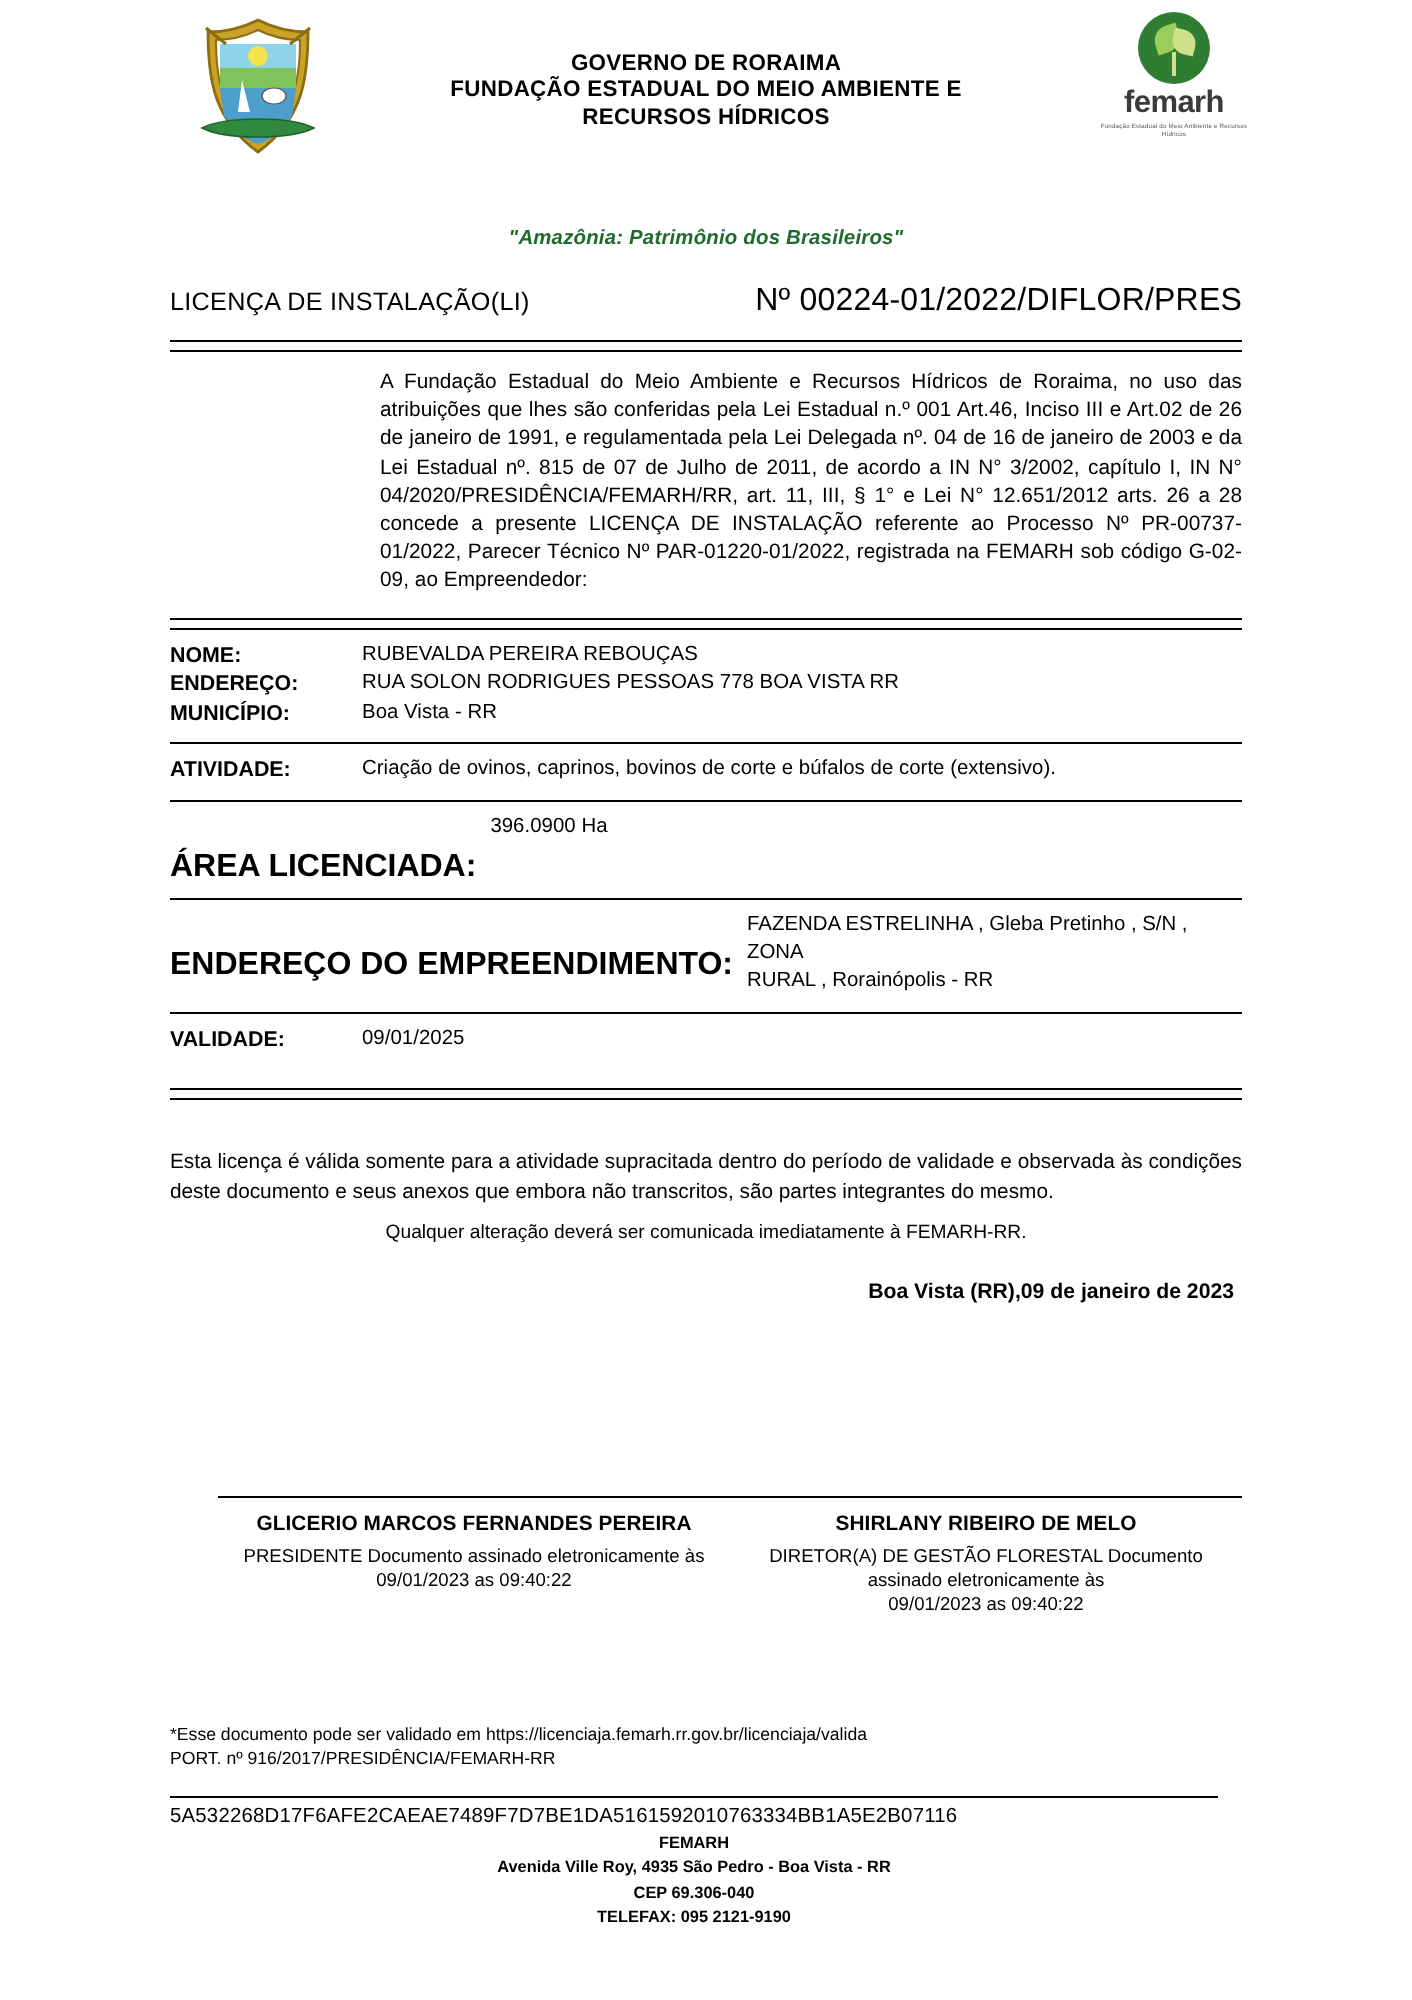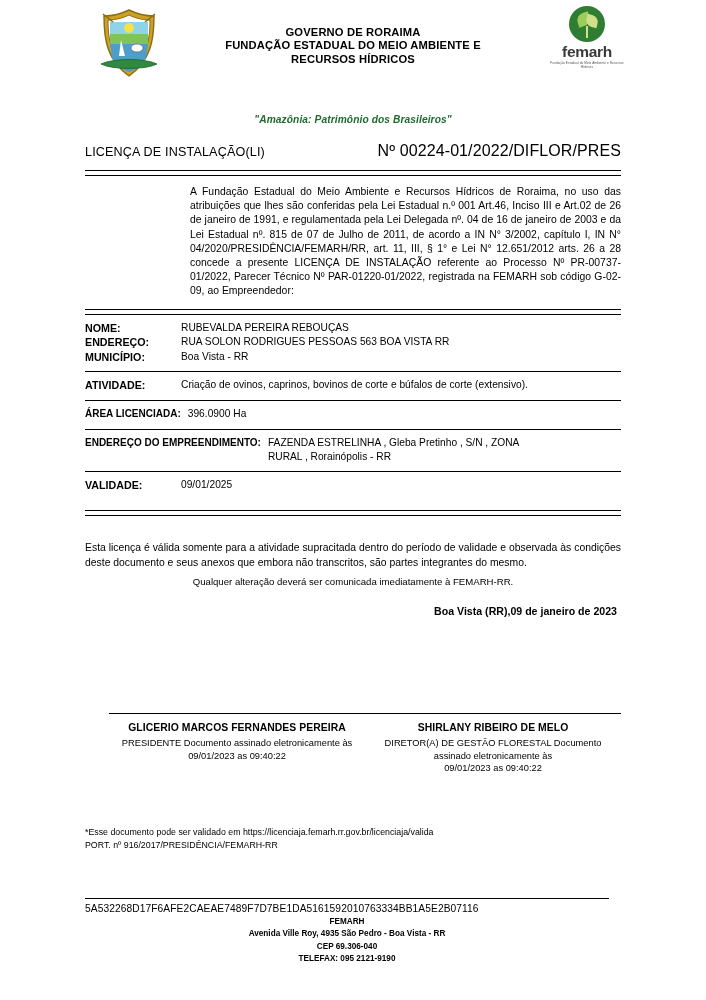--- a/index.html
+++ b/index.html
@@ -170,24 +170,25 @@
     font-size: 10.7px;
     font-weight: bold;
     white-space: nowrap;
   }
   .label-col { width: 96px; flex: none; }
   .field-value {
     font-size: 10.2px;
     letter-spacing: 0.02px;
   }
   .field-inline-label {
-    font-size: 10px;
+    font-size: 16px;
     font-weight: bold;
     white-space: nowrap;
     margin-right: 7px;
+    margin-top: 20px;
   }
   .ent-value {
     font-size: 10.2px;
     line-height: 14.4px;
   }
 
   
   .closing {
     margin-top: 25px;
     font-size: 10.4px;
@@ -315,21 +316,21 @@
 
   <div class="rule-double"></div>
 
   <div class="block">
     <div class="field-row">
       <span class="field-label label-col">NOME:</span>
       <span class="field-value">RUBEVALDA PEREIRA REBOUÇAS</span>
     </div>
     <div class="field-row">
       <span class="field-label label-col">ENDEREÇO:</span>
-      <span class="field-value"> RUA SOLON RODRIGUES PESSOAS 563 BOA VISTA RR</span>
+      <span class="field-value"> RUA SOLON RODRIGUES PESSOAS 778 BOA VISTA RR</span>
     </div>
     <div class="field-row">
       <span class="field-label label-col">MUNICÍPIO:</span>
       <span class="field-value">Boa Vista - RR</span>
     </div>
   </div>
 
   <div class="rule-single"></div>
 
   <div class="block">

